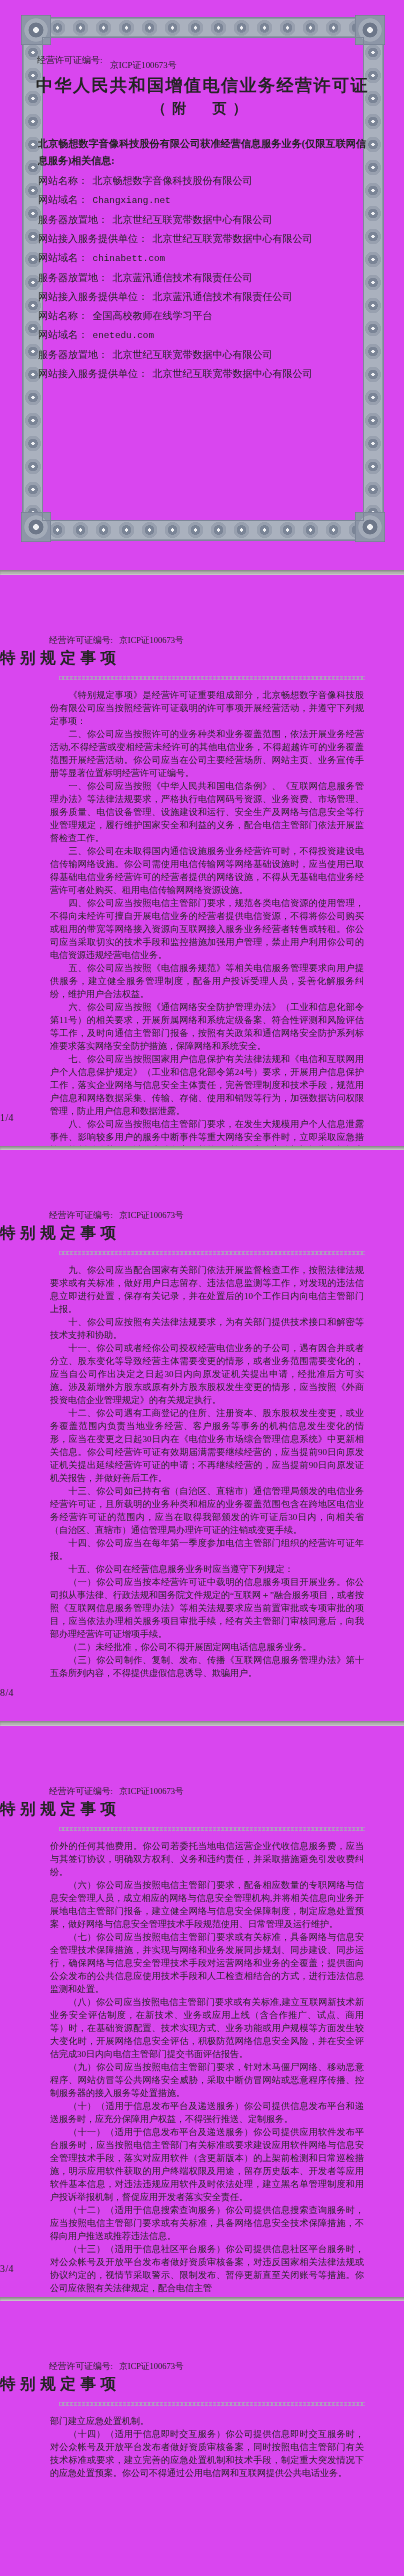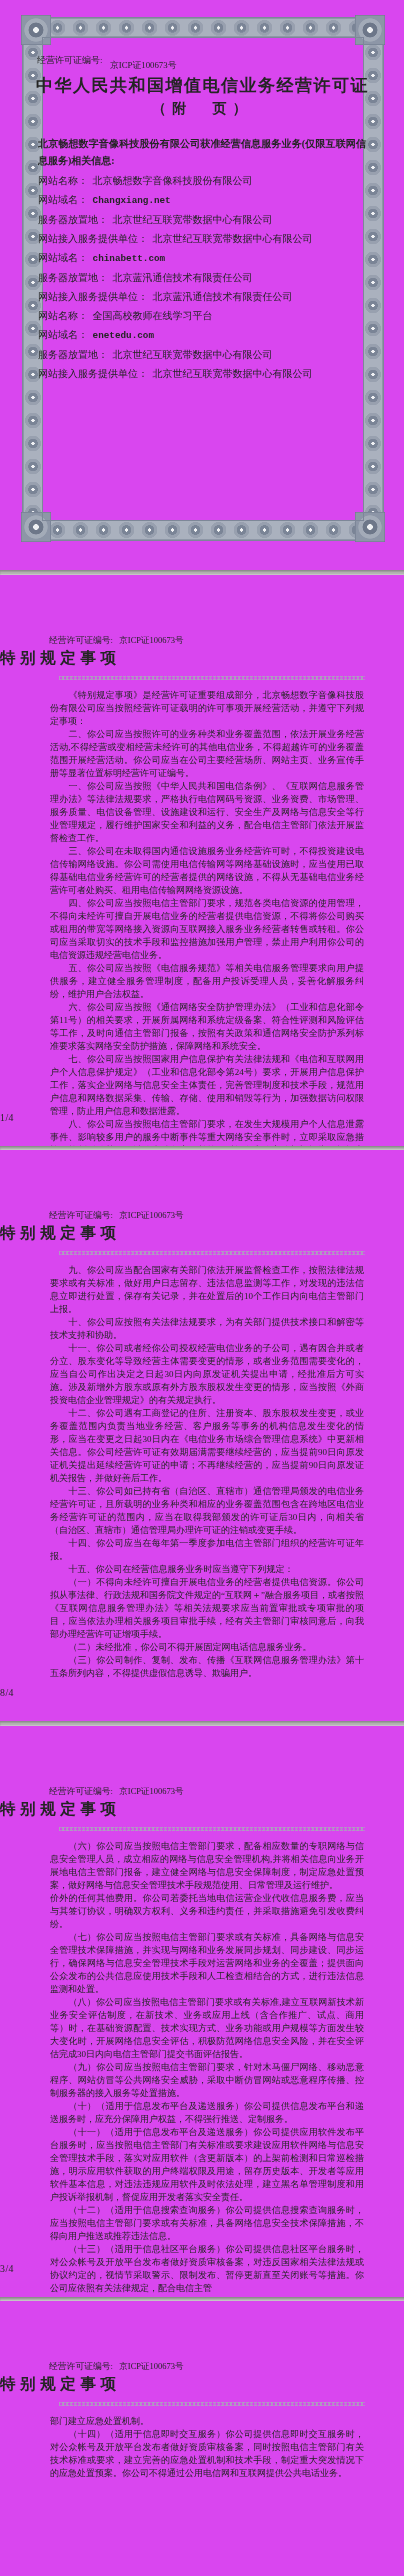--- a/index.html
+++ b/index.html
@@ -36,21 +36,21 @@
   .p1-head .num{display:inline-block;margin-left:5.2px;transform:translateY(5.2px);font-size:8.8px;}
   .p1-title{position:absolute;top:74px;left:29px;right:29px;margin:0;text-align:center;
     font-size:17px;font-weight:bold;letter-spacing:1.5px;}
   .p1-sub{position:absolute;top:100px;left:0;right:0;text-align:center;font-size:14px;
     font-weight:bold;letter-spacing:6.2px;}
   .p1-body{position:absolute;top:135px;left:38px;width:328px;font-size:10px;}
   .intro{margin:0 0 5.2px;line-height:17px;text-align:justify;font-weight:bold;}
   .entry{margin:0 0 4.6px;line-height:14.4px;}
   .elabel{margin-right:2.1px;}
   .val{}
-  .mono{font-family:"Liberation Mono","DejaVu Sans Mono",monospace;font-size:9.3px;font-weight:bold;}
+  .mono{font-family:"Liberation Mono","DejaVu Sans Mono",monospace;font-size:9.3px;}
 
   
   .phead{position:absolute;top:60px;left:49px;font-size:8.8px;}
   .phead .num{margin-left:4.1px;font-size:8.5px;}
   .ptitle{position:absolute;top:73px;left:0;right:0;margin:0;text-align:left;
     font-size:15.5px;letter-spacing:4.6px;font-weight:700;}
   .zigzag{position:absolute;top:101px;left:59px;right:40px;height:4.1px;opacity:.85;
     background-image:
       linear-gradient(135deg,#a7adb6 25%,transparent 25%),
       linear-gradient(45deg,#a7adb6 25%,transparent 25%),
@@ -203,21 +203,21 @@
               <p class="para">十一、你公司或者经你公司授权经营电信业务的子公司，遇有因合并或者分立、股东变化等导致经营主体需要变更的情形，或者业务范围需要变化的，应当自公司作出决定之日起30日内向原发证机关提出申请，经批准后方可实施。涉及新增外方股东或原有外方股东股权发生变更的情形，应当按照《外商投资电信企业管理规定》的有关规定执行。</p>
 
               <p class="para">十二、你公司遇有工商登记的住所、注册资本、股东股权发生变更，或业务覆盖范围内负责当地业务经营、客户服务等事务的机构信息发生变化的情形，应当在变更之日起30日内在《电信业务市场综合管理信息系统》中更新相关信息。你公司经营许可证有效期届满需要继续经营的，应当提前90日向原发证机关提出延续经营许可证的申请；不再继续经营的，应当提前90日向原发证机关报告，并做好善后工作。</p>
 
               <p class="para">十三、你公司如已持有省（自治区、直辖市）通信管理局颁发的电信业务经营许可证，且所载明的业务种类和相应的业务覆盖范围包含在跨地区电信业务经营许可证的范围内，应当在取得我部颁发的许可证后30日内，向相关省（自治区、直辖市）通信管理局办理许可证的注销或变更手续。</p>
 
               <p class="para">十四、你公司应当在每年第一季度参加电信主管部门组织的经营许可证年报。</p>
 
               <p class="para">十五、你公司在经营信息服务业务时应当遵守下列规定：</p>
 
-              <p class="para">（一）不得向未经许可擅自开展电信业务的经营者提供电信资源。你公司拟从事法律、行政法规和国务院文件规定的“互联网＋”融合服务项目，或者按照《互联网信息服务管理办法》等相关法规要求应当前置审批或专项审批的项目，应当依法办理相关服务项目审批手续，经有关主管部门审核同意后，向我部办理经营许可证增项手续。</p>
+              <p class="para">（一）你公司应当按本经营许可证中载明的信息服务项目开展业务。你公司拟从事法律、行政法规和国务院文件规定的“互联网＋”融合服务项目，或者按照《互联网信息服务管理办法》等相关法规要求应当前置审批或专项审批的项目，应当依法办理相关服务项目审批手续，经有关主管部门审核同意后，向我部办理经营许可证增项手续。</p>
 
               <p class="para">（二）未经批准，你公司不得开展固定网电话信息服务业务。</p>
 
               <p class="para">（三）你公司制作、复制、发布、传播《互联网信息服务管理办法》第十五条所列内容，不得提供虚假信息诱导、欺骗用户。</p>
 
 
             </div>
           <div class="pnum">8/4</div>
         </section>
       </div>
@@ -226,24 +226,24 @@
         <div class="sep"></div>
         <section class="page ppage">
           <div class="phead">
             <span>经营许可证编号:</span>
             <span class="num">京ICP证100673号</span>
           </div>
           <h2 class="ptitle">特别规定事项</h2>
           <div class="zigzag"></div>
           <div class="pbody">
 
+              <p class="para cont">价外的任何其他费用。你公司若委托当地电信运营企业代收信息服务费，应当与其签订协议，明确双方权利、义务和违约责任，并采取措施避免引发收费纠纷。</p>
+
               <p class="para">（六）你公司应当按照电信主管部门要求，配备相应数量的专职网络与信息安全管理人员，成立相应的网络与信息安全管理机构,并将相关信息向业务开展地电信主管部门报备，建立健全网络与信息安全保障制度，制定应急处置预案，做好网络与信息安全管理技术手段规范使用、日常管理及运行维护。</p>
 
-              <p class="para cont">价外的任何其他费用。你公司若委托当地电信运营企业代收信息服务费，应当与其签订协议，明确双方权利、义务和违约责任，并采取措施避免引发收费纠纷。</p>
-
               <p class="para">（七）你公司应当按照电信主管部门要求或有关标准，具备网络与信息安全管理技术保障措施，并实现与网络和业务发展同步规划、同步建设、同步运行，确保网络与信息安全管理技术手段对运营网络和业务的全覆盖；提供面向公众发布的公共信息应使用技术手段和人工检查相结合的方式，进行违法信息监测和处置。</p>
 
               <p class="para">（八）你公司应当按照电信主管部门要求或有关标准,建立互联网新技术新业务安全评估制度，在新技术、业务或应用上线（含合作推广、试点、商用等）时，在基础资源配置、技术实现方式、业务功能或用户规模等方面发生较大变化时，开展网络信息安全评估，积极防范网络信息安全风险，并在安全评估完成30日内向电信主管部门提交书面评估报告。</p>
 
               <p class="para">（九）你公司应当按照电信主管部门要求，针对木马僵尸网络、移动恶意程序、网站仿冒等公共网络安全威胁，采取中断仿冒网站或恶意程序传播、控制服务器的接入服务等处置措施。</p>
 
               <p class="para">（十）（适用于信息发布平台及递送服务）你公司提供信息发布平台和递送服务时，应充分保障用户权益，不得强行推送、定制服务。</p>
 
               <p class="para">（十一）（适用于信息发布平台及递送服务）你公司提供应用软件发布平台服务时，应当按照电信主管部门有关标准或要求建设应用软件网络与信息安全管理技术手段，落实对应用软件（含更新版本）的上架前检测和日常巡检措施，明示应用软件获取的用户终端权限及用途，留存历史版本、开发者等应用软件基本信息，对违法违规应用软件及时依法处理，建立黑名单管理制度和用户投诉举报机制，督促应用开发者落实安全责任。</p>
 

